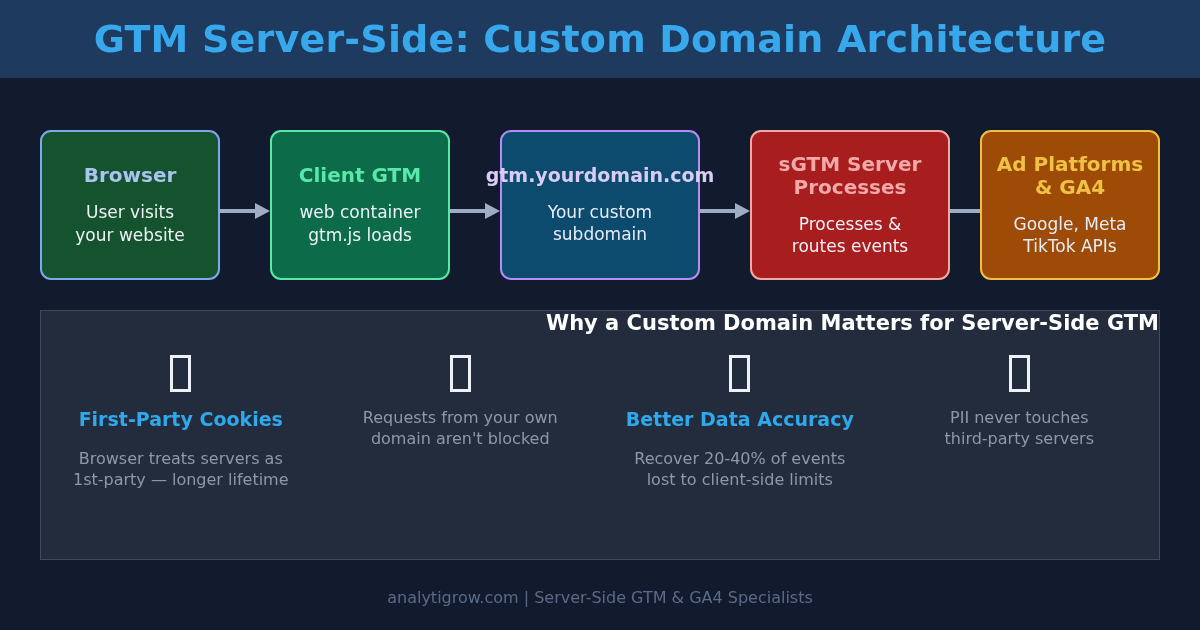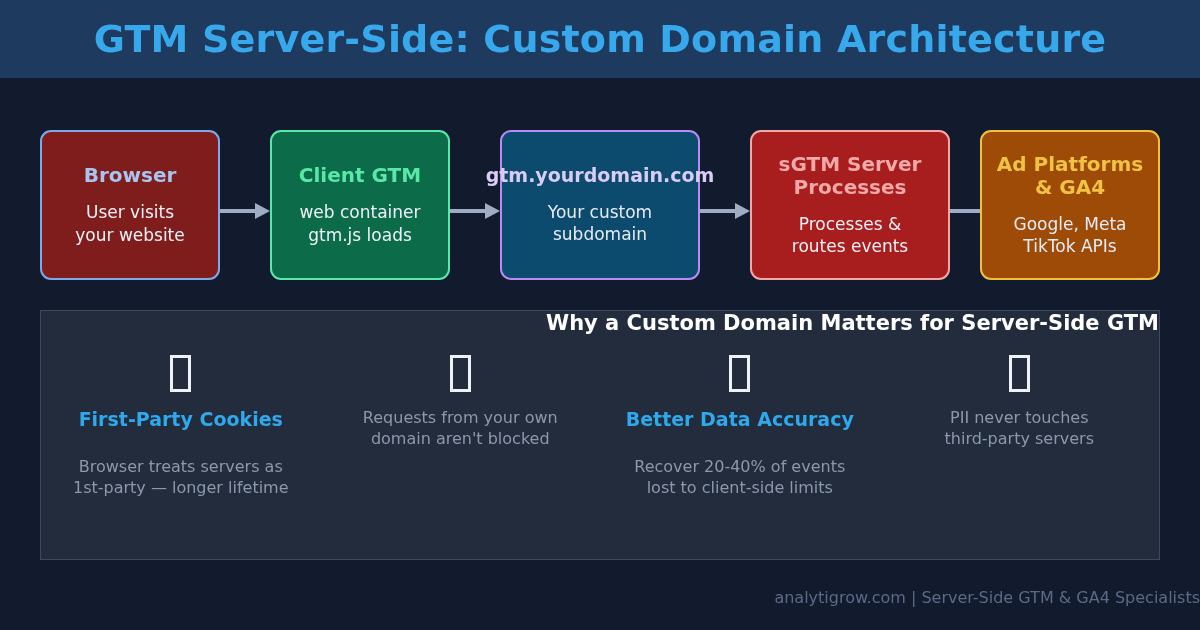--- a/index.html
+++ b/index.html
@@ -74,21 +74,21 @@
   .node-title.small {
     font-size: 19px;
   }
   .node-desc {
     font-size: 17px;
     line-height: 1.3;
     color: #eef2f8;
     font-weight: normal;
   }
 
-  .node-0 { left: 0px;   width: 180px; background: #7f1d1d; border-color: #7fa8ea; }
+  .node-0 { left: 0px;   width: 180px; background: #14532d; border-color: #7fa8ea; }
   .node-1 { left: 230px; width: 180px; background: #0c6b49; border-color: #5ae8a8; }
   .node-2 { left: 460px; width: 200px; background: #0c4a6e; border-color: #b78cf5; }
   .node-3 { left: 710px; width: 200px; background: #a81d1d; border-color: #f3a8a8; }
   .node-4 { left: 940px; width: 180px; background: #9d4b07; border-color: #f0c040; }
 
   .node-0 .node-title { color: #a8c4f0; }
   .node-1 .node-title { color: #5ae8a8; }
   .node-2 .node-title { color: #d9cdf6; }
   .node-3 .node-title { color: #f0a8a8; }
   .node-4 .node-title { color: #f0c244; }
@@ -162,35 +162,35 @@
     height: 37px;
     margin: 0 auto 16px auto;
     border: 3px solid #eef2f8;
     box-sizing: border-box;
   }
   .benefit-title {
     font-size: 19px;
     font-weight: bold;
     color: #2fa8ec;
     line-height: 1.2;
-    margin-bottom: 26px;
+    margin-bottom: 18px;
   }
   .benefit-desc {
     font-size: 16px;
     color: #8c98ac;
     line-height: 1.3;
   }
 
   
   .footer {
     position: absolute;
     left: 0;
     top: 588px;
     width: 1200px;
-    text-align: right;
+    text-align: center;
     font-size: 16px;
     color: #5b6a85;
   }
 </style>
 </head>
 <body>
 
 <div id="page">
 
   <div class="header">

